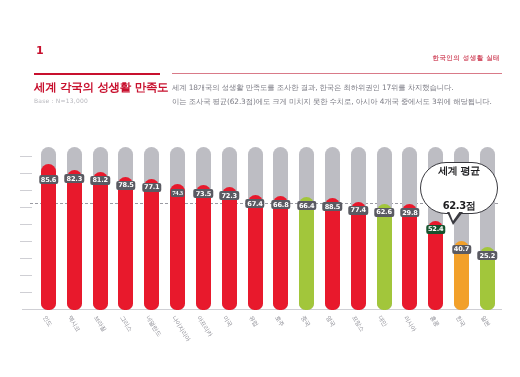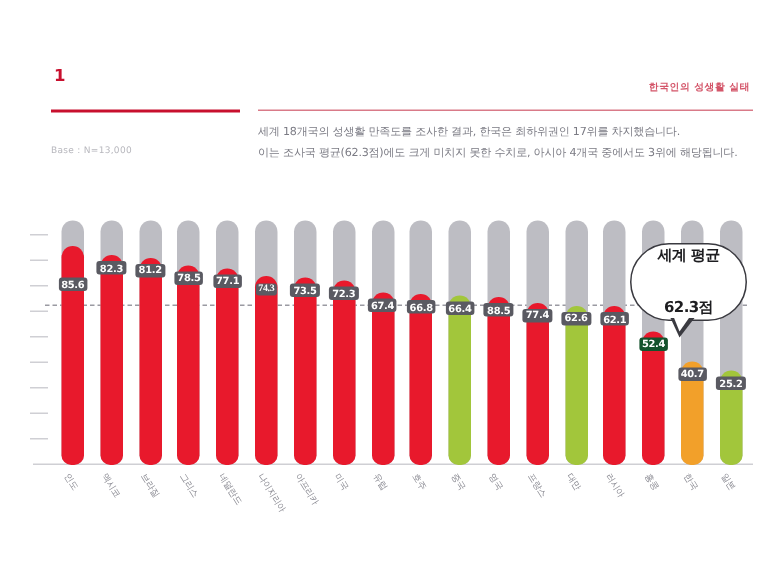--- a/index.html
+++ b/index.html
@@ -119,20 +119,21 @@
 <body>
 
 <div class="page">
 
   <div class="slide-num">1</div>
   <div class="kicker">한국인의 성생활 실태</div>
 
   <div class="rule-left"></div>
   <div class="rule-right"></div>
 
+  <div class="title">세계 각국의 성생활 만족도</div>
   <div class="base">Base : N=13,000</div>
 
   <div class="body-txt">
     <div>세계 18개국의 성생활 만족도를 조사한 결과, 한국은 최하위권인 17위를 차지했습니다.</div>
     <div>이는 조사국 평균(62.3점)에도 크게 미치지 못한 수치로, 아시아 4개국 중에서도 3위에 해당됩니다.</div>
   </div>
 
   <div class="chart">
     <div class="grid" id="grid">
         <div class="tick" style="bottom: 17px;"></div>
@@ -144,21 +145,21 @@
         <div class="tick" style="bottom: 119px;"></div>
         <div class="tick" style="bottom: 136px;"></div>
         <div class="tick" style="bottom: 153px;"></div>
         <div class="avgline" style="bottom: 105.91px;"></div>
       </div>
     <div class="baseline"></div>
     <div class="bars" id="bars">
         <div class="bar-slot">
           <div class="track" style="height: 163.2px; background: rgb(189, 189, 195);"></div>
           <div class="fill" style="height: 145.52px; background: rgb(232, 25, 44);"></div>
-          <div class="val" style="background: rgb(90, 90, 98); bottom: 116px;">85.6</div>
+          <div class="val" style="background: rgb(90, 90, 98); bottom: 126px;">85.6</div>
           <div class="lbl">인도</div>
         </div>
         <div class="bar-slot">
           <div class="track" style="height: 163.2px; background: rgb(189, 189, 195);"></div>
           <div class="fill" style="height: 139.91px; background: rgb(232, 25, 44);"></div>
           <div class="val" style="background: rgb(90, 90, 98); bottom: 126.91px;">82.3</div>
           <div class="lbl">멕시코</div>
         </div>
         <div class="bar-slot">
           <div class="track" style="height: 163.2px; background: rgb(189, 189, 195);"></div>
@@ -228,21 +229,21 @@
         </div>
         <div class="bar-slot">
           <div class="track" style="height: 163.2px; background: rgb(189, 189, 195);"></div>
           <div class="fill" style="height: 106.42px; background: rgb(162, 198, 59);"></div>
           <div class="val" style="background: rgb(90, 90, 98); bottom: 93.42px;">62.6</div>
           <div class="lbl">대만</div>
         </div>
         <div class="bar-slot">
           <div class="track" style="height: 163.2px; background: rgb(189, 189, 195);"></div>
           <div class="fill" style="height: 105.57px; background: rgb(232, 25, 44);"></div>
-          <div class="val" style="background: rgb(90, 90, 98); bottom: 92.57px;">62.1</div>
+          <div class="val" style="background: rgb(90, 90, 98); bottom: 92.57px;">29.8</div>
           <div class="lbl">러시아</div>
         </div>
         <div class="bar-slot">
           <div class="track" style="height: 163.2px; background: rgb(189, 189, 195);"></div>
           <div class="fill" style="height: 89.08px; background: rgb(232, 25, 44);"></div>
           <div class="val" style="background: #14532d; bottom: 76.08px;">52.4</div>
           <div class="lbl">홍콩</div>
         </div>
         <div class="bar-slot">
           <div class="track" style="height: 163.2px; background: rgb(189, 189, 195);"></div>

